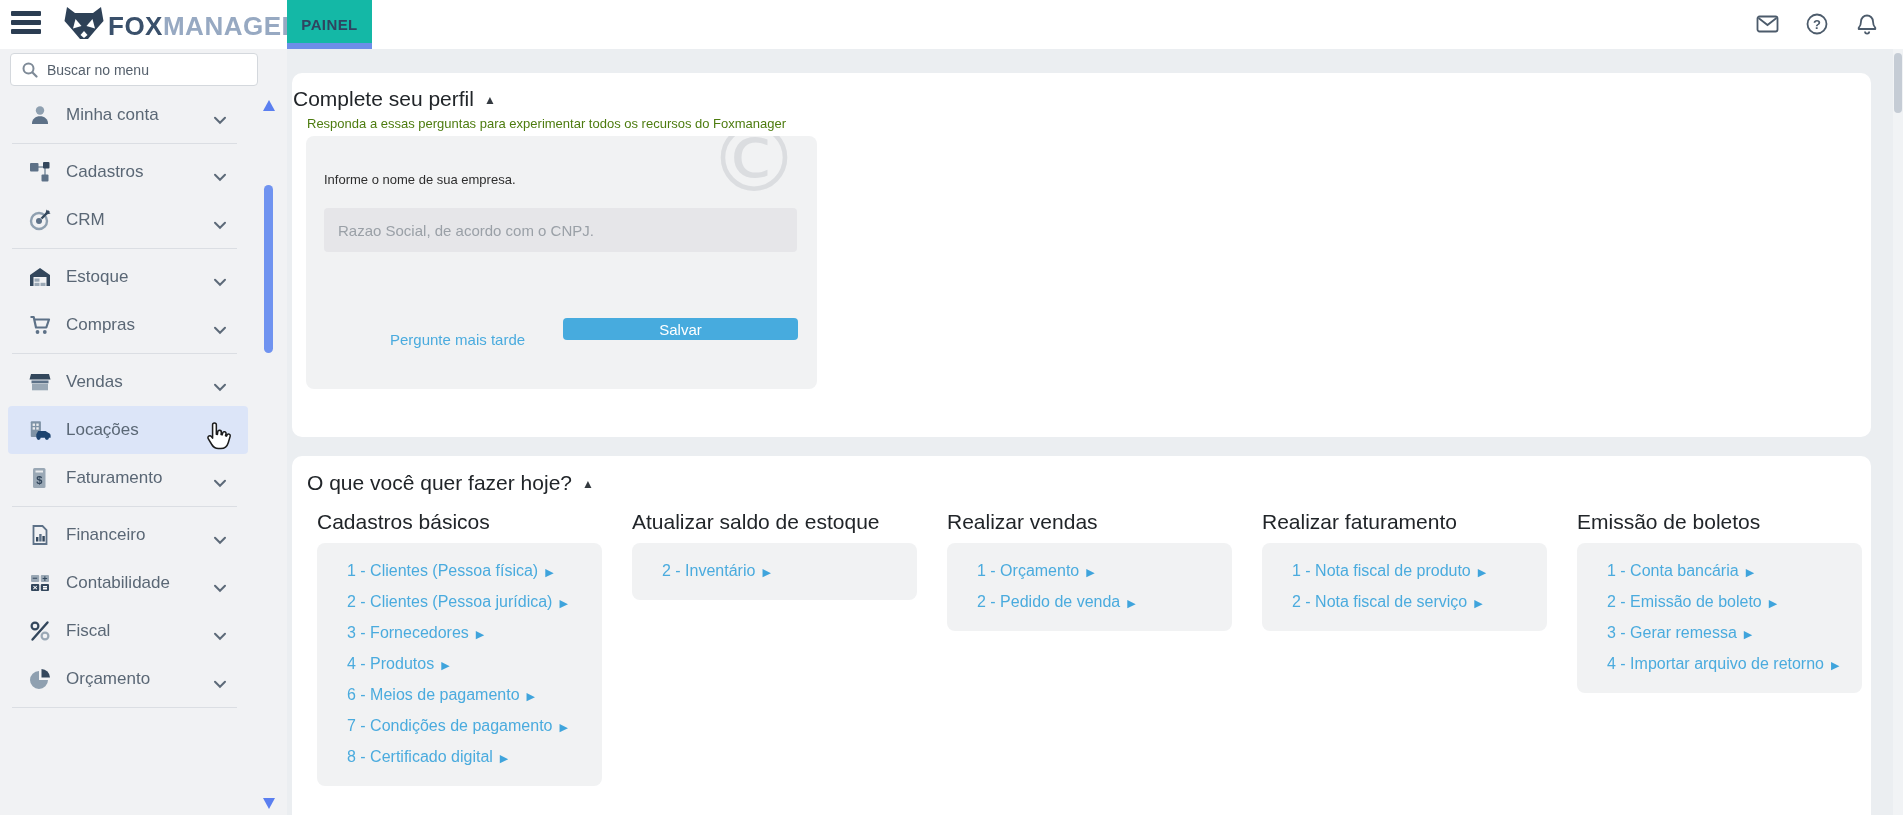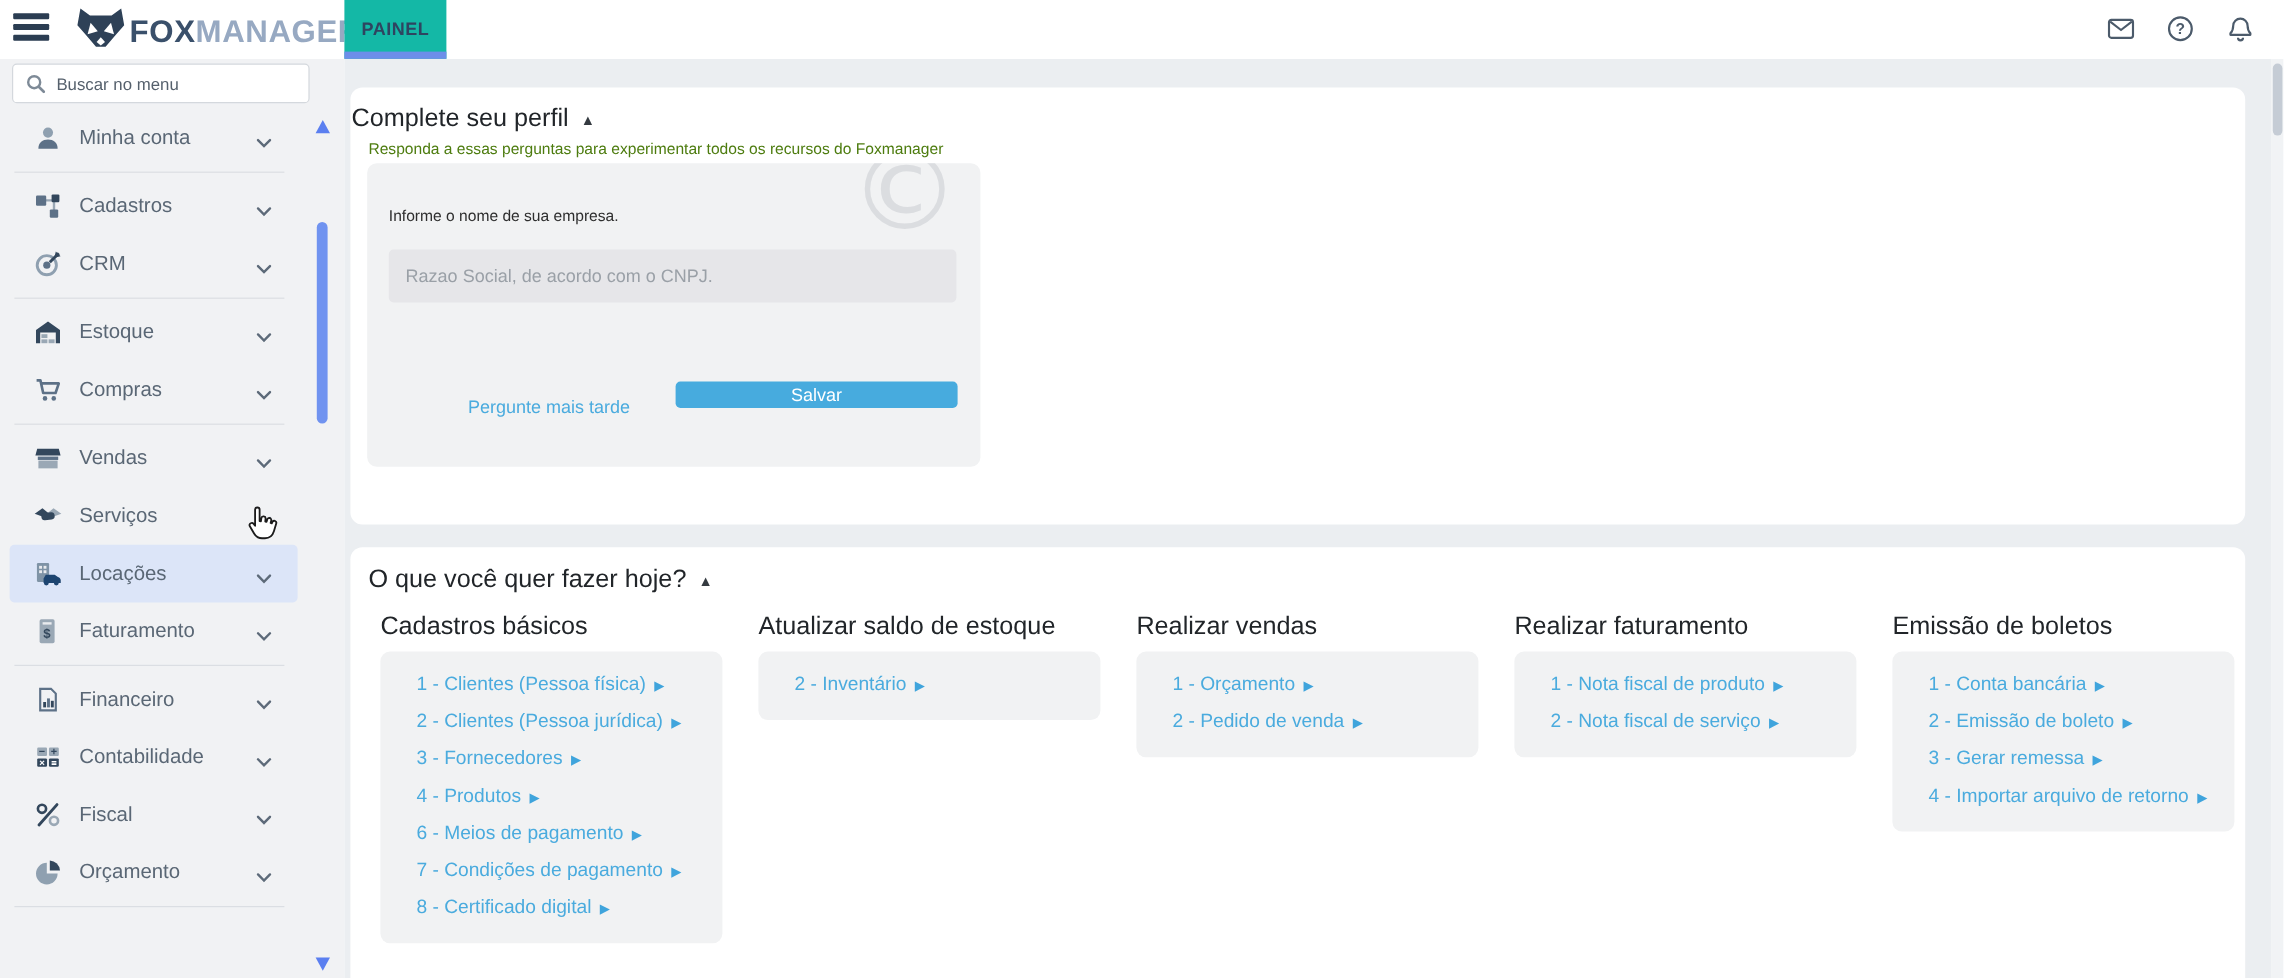--- a/index.html
+++ b/index.html
@@ -215,33 +215,20 @@
       <div class="nav-divider"></div>
       <div class="nav-item">
         <span class="nav-icon">
           <svg width="24" height="24" viewBox="0 0 24 24">
             <path d="M3 4h18l1.5 5.5h-21z" fill="#33475c"></path>
             <rect x="3.5" y="10.5" width="17" height="2.8" fill="#5d7187"></rect>
             <rect x="4" y="13.8" width="16" height="6.5" fill="#9aa8b5"></rect>
           </svg>
         </span>
         <span class="nav-label">Vendas</span>
-        <span class="nav-chevron"><svg width="14" height="9" viewBox="0 0 14 9">
-            <path d="M2 1.7L7 6.8l5-5.1" fill="none" stroke="#5d6a79" stroke-width="2" stroke-linecap="round"></path>
-          </svg></span>
-      </div>
-      <div class="nav-item">
-        <span class="nav-icon">
-          <svg width="26" height="24" viewBox="0 0 26 24">
-            <path d="M1 10l7-5 5 4-4 4z" fill="#33475c"></path>
-            <path d="M25 10l-7-5-5 4 4 4z" fill="#9aa8b5"></path>
-            <rect x="7" y="9" width="12" height="6.5" rx="3" fill="#33475c" transform="rotate(-6 13 12)"></rect>
-          </svg>
-        </span>
-        <span class="nav-label">Serviços</span>
         <span class="nav-chevron"><svg width="14" height="9" viewBox="0 0 14 9">
             <path d="M2 1.7L7 6.8l5-5.1" fill="none" stroke="#5d6a79" stroke-width="2" stroke-linecap="round"></path>
           </svg></span>
       </div>
       <div class="nav-item active">
         <span class="nav-icon">
           <svg width="26" height="24" viewBox="0 0 26 24">
             <rect x="3" y="2.5" width="11" height="17" rx="1" fill="#7f93a6"></rect>
             <rect x="5" y="5" width="2.6" height="2.6" fill="#e9ebee"></rect>
             <rect x="9" y="5" width="2.6" height="2.6" fill="#e9ebee"></rect>

